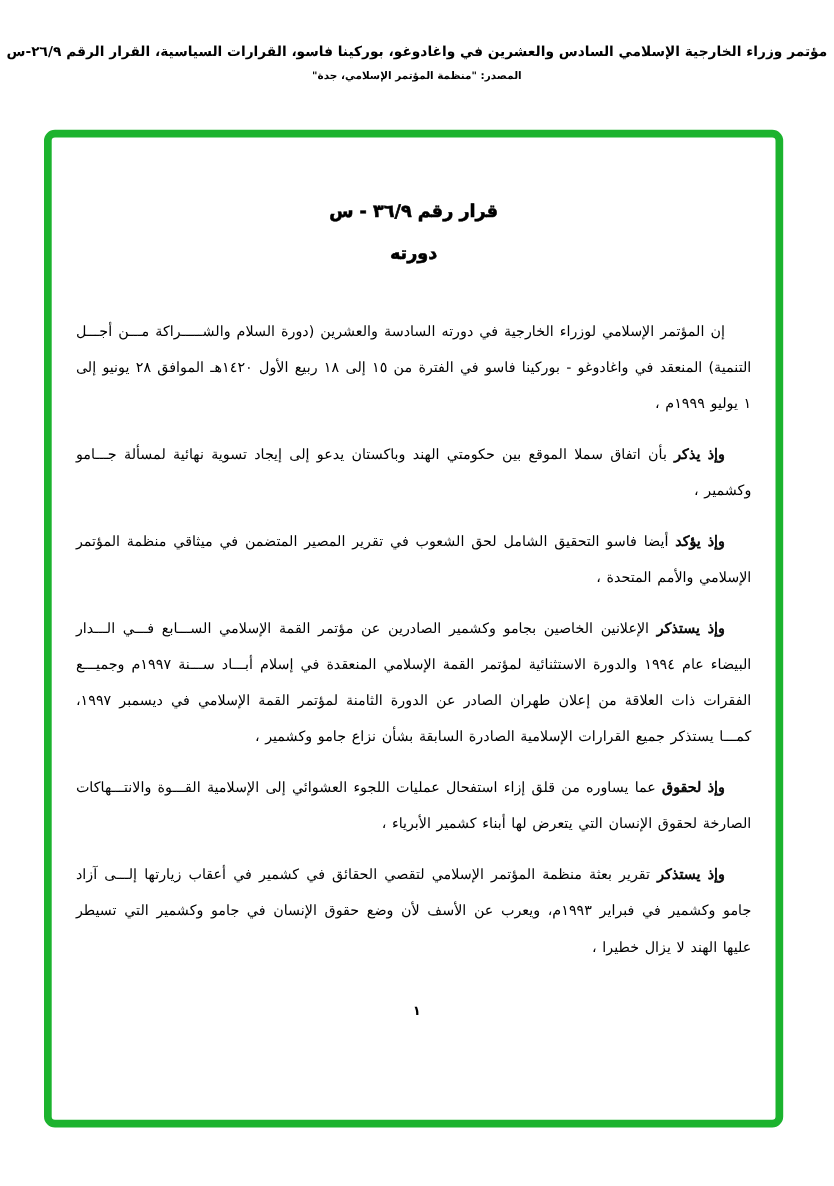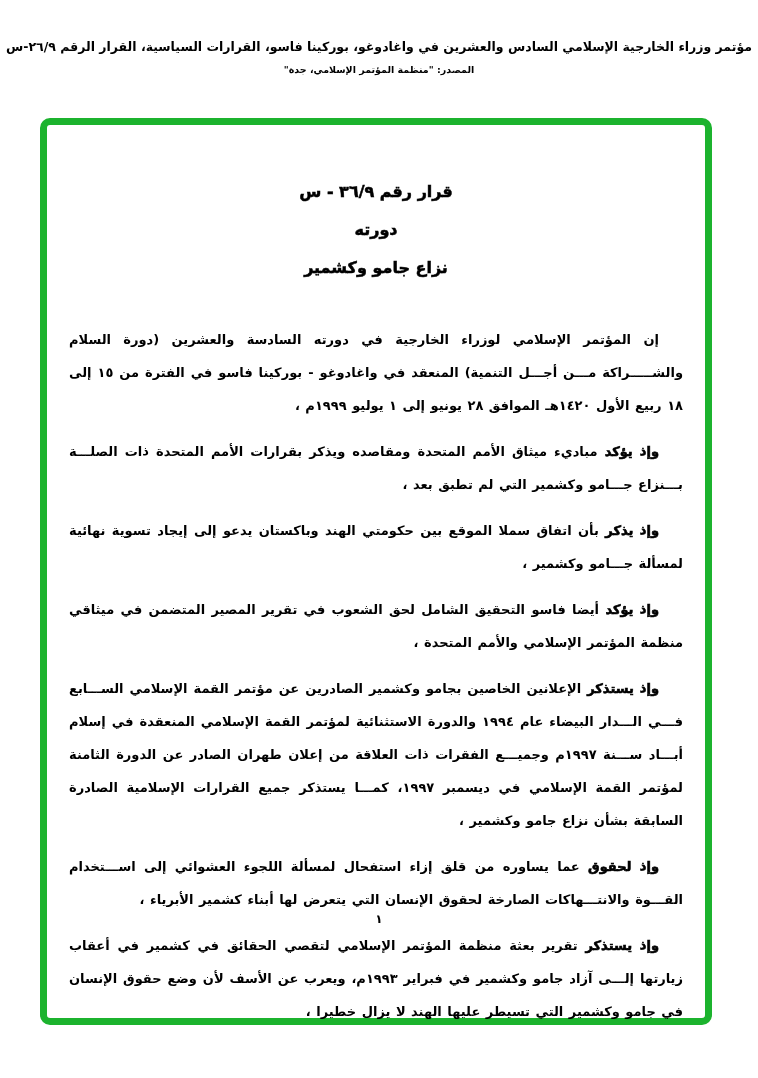--- a/index.html
+++ b/index.html
@@ -43,21 +43,21 @@
   
   .title-block { text-align: center; margin-bottom: 36px; }
   .title-line {
     font-size: 16px; font-weight: bold;
     line-height: 38px;
     -webkit-text-stroke: 0.5px #000;
   }
 
   
   .para {
-    font-size: 13px; font-weight: bold;
+    font-size: 13px; font-weight: normal;
     line-height: 33px;
     text-align: justify;
     text-indent: 24px;
     margin-bottom: 13px;
     word-spacing: 1px;
   }
   .para .lead {
     -webkit-text-stroke: 0.6px #000;
   }
 
@@ -77,52 +77,47 @@
     <div class="h-line1">مؤتمر وزراء الخارجية الإسلامي السادس والعشرين في واغادوغو، بوركينا فاسو، القرارات السياسية، القرار الرقم ٢٦/٩-س</div>
     <div class="h-line2">المصدر:  "منظمة المؤتمر الإسلامي، جدة"</div>
   </div>
 
   <div class="doc-frame" style="border-color: rgb(28, 179, 46);">
     <div class="doc-content">
 
       <div class="title-block">
         <div class="title-line">قرار رقم ٣٦/٩ - س</div>
         <div class="title-line">دورته</div>
-        <div class="title-line">نزاع جامو وكشمير</div>
       </div>
 
       <p class="para">
         <span class="lead"></span>
         <span>إن المؤتمر الإسلامي لوزراء الخارجية في دورته السادسة والعشرين (دورة السلام والشـــــراكة مـــن أجـــل التنمية) المنعقد في واغادوغو - بوركينا فاسو في الفترة من ١٥ إلى ١٨ ربيع الأول ١٤٢٠هـ الموافق ٢٨ يونيو إلى ١ يوليو ١٩٩٩م ،</span>
       </p>
 
 
-      <p class="para">
-        <span class="lead">وإذ يؤكد</span>
-        <span>مباديء ميثاق الأمم المتحدة ومقاصده ويذكر بقرارات الأمم المتحدة ذات الصلـــة بـــنزاع جـــامو وكشمير التي لم تطبق بعد ،</span>
-      </p>
 
       <p class="para">
         <span class="lead">وإذ يذكر</span>
         <span>بأن اتفاق سملا الموقع بين حكومتي الهند وباكستان يدعو إلى إيجاد تسوية نهائية لمسألة جـــامو وكشمير ،</span>
       </p>
 
       <p class="para">
         <span class="lead">وإذ يؤكد</span>
         <span>أيضا فاسو التحقيق الشامل لحق الشعوب في تقرير المصير المتضمن في ميثاقي منظمة المؤتمر الإسلامي والأمم المتحدة ،</span>
       </p>
 
       <p class="para">
         <span class="lead">وإذ يستذكر</span>
         <span>الإعلانين الخاصين بجامو وكشمير الصادرين عن مؤتمر القمة الإسلامي الســـابع فـــي الـــدار البيضاء عام ١٩٩٤ والدورة الاستثنائية لمؤتمر القمة الإسلامي المنعقدة في إسلام أبـــاد ســـنة ١٩٩٧م وجميـــع الفقرات ذات العلاقة من إعلان طهران الصادر عن الدورة الثامنة لمؤتمر القمة الإسلامي في ديسمبر ١٩٩٧، كمـــا يستذكر جميع القرارات الإسلامية الصادرة السابقة بشأن نزاع جامو وكشمير ،</span>
       </p>
 
       <p class="para">
         <span class="lead">وإذ لحقوق</span>
-        <span>عما يساوره من قلق إزاء استفحال لمسألة اللجوء العشوائي إلى اســـتخدام القـــوة والانتـــهاكات الصارخة لحقوق الإنسان التي يتعرض لها أبناء كشمير الأبرياء ،</span>
+        <span>عما يساوره من قلق إزاء استفحال عمليات اللجوء العشوائي إلى الإسلامية القـــوة والانتـــهاكات الصارخة لحقوق الإنسان التي يتعرض لها أبناء كشمير الأبرياء ،</span>
       </p>
 
       <p class="para">
         <span class="lead">وإذ يستذكر</span>
         <span>تقرير بعثة منظمة المؤتمر الإسلامي لتقصي الحقائق في كشمير في أعقاب زيارتها إلـــى آزاد جامو وكشمير في فبراير ١٩٩٣م، ويعرب عن الأسف لأن وضع حقوق الإنسان في جامو وكشمير التي تسيطر عليها الهند لا يزال خطيرا ،</span>
       </p>
 
     </div>
   </div>
 

